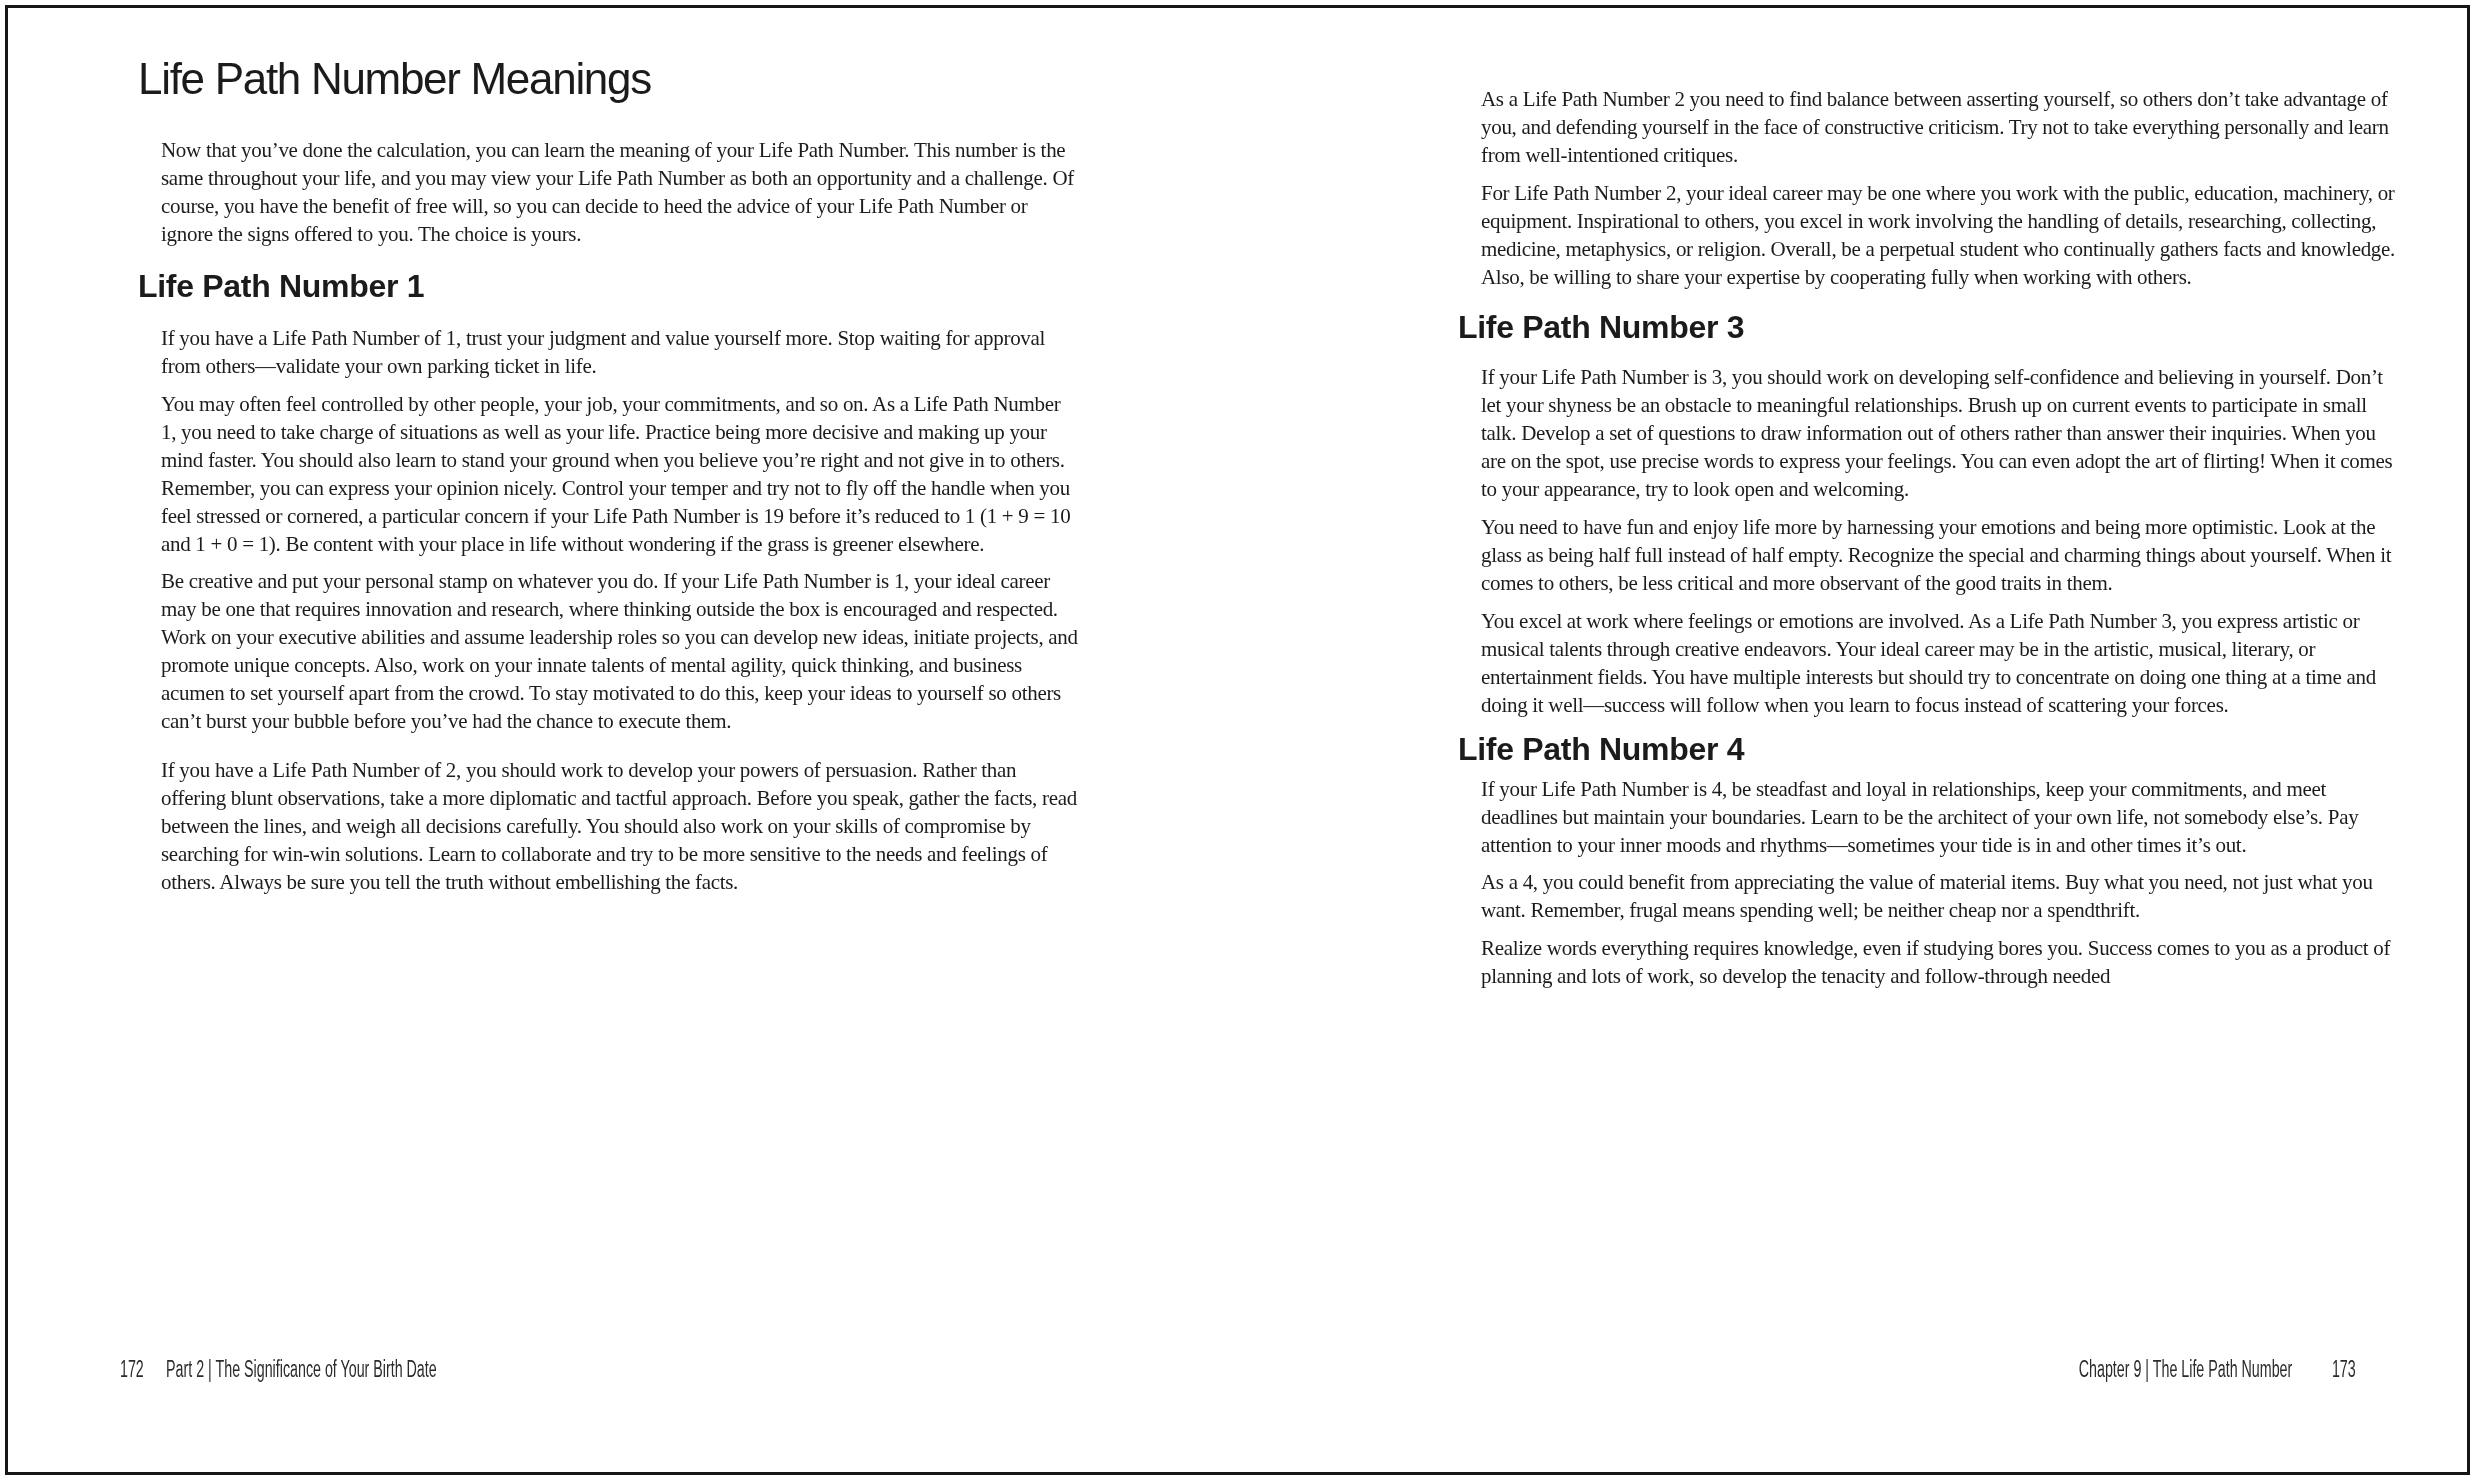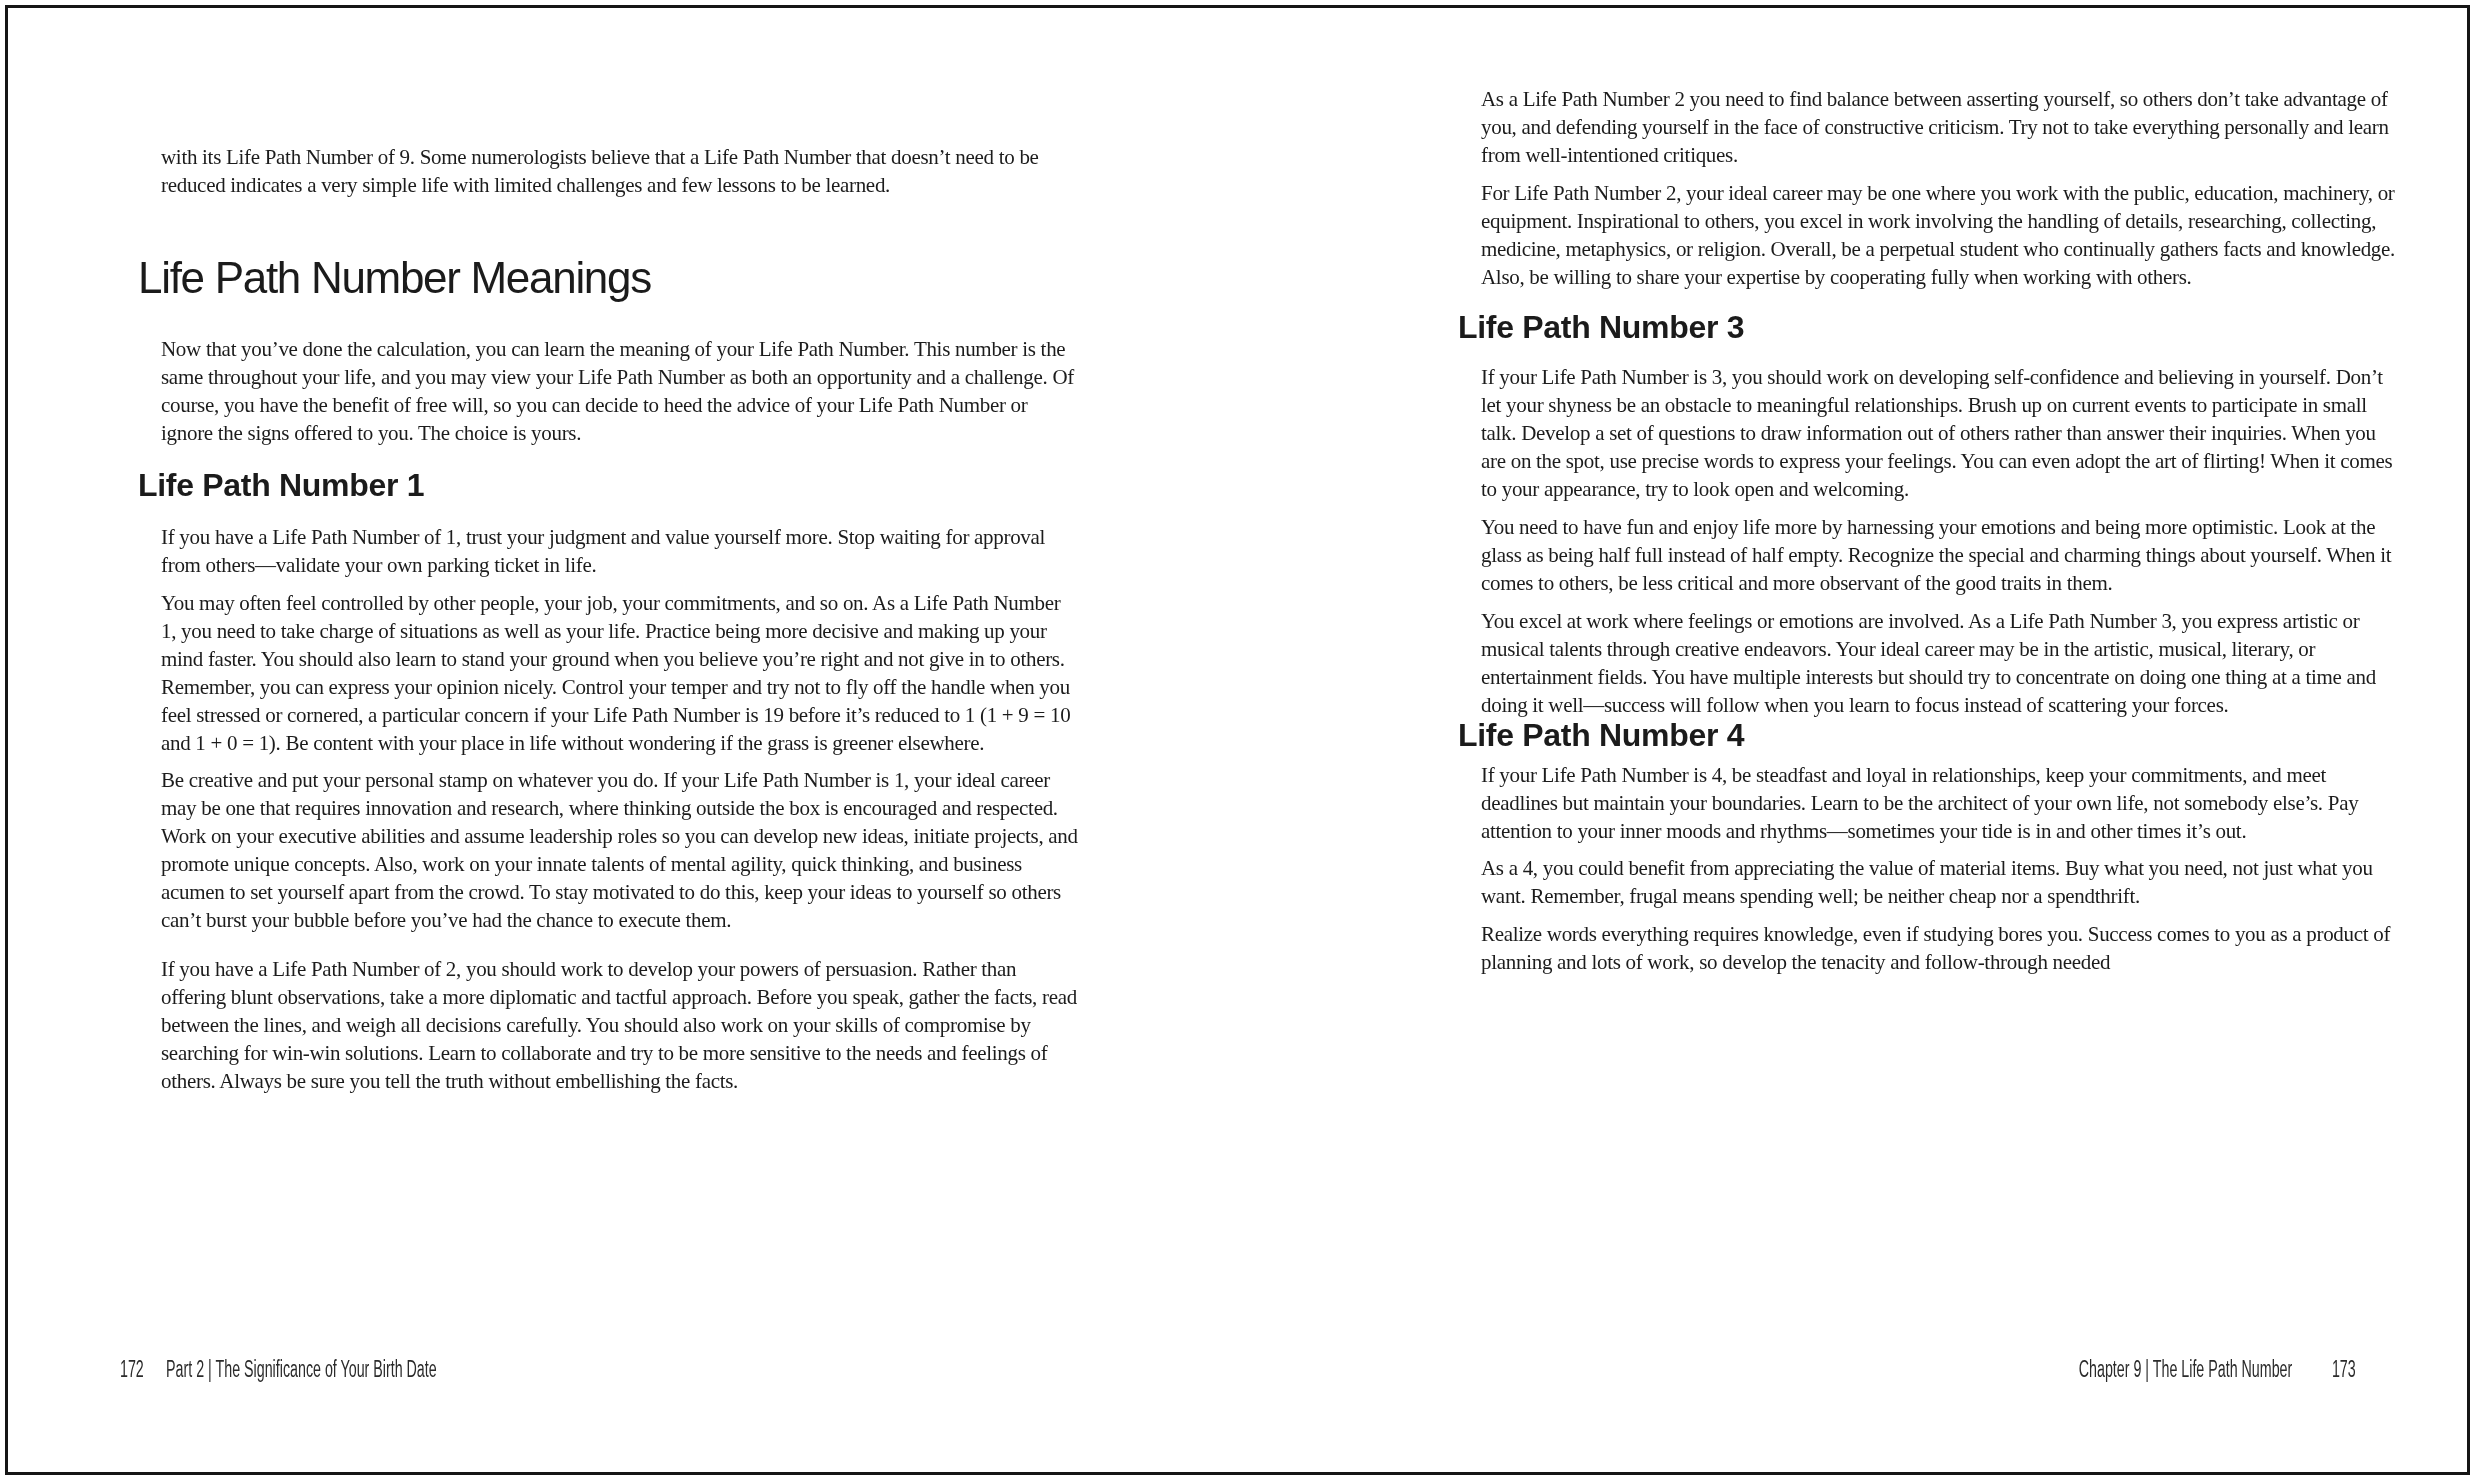--- a/index.html
+++ b/index.html
@@ -77,21 +77,20 @@
     gap: 64px;
   }
 </style>
 </head>
 <body>
 
 <div class="canvas">
   <div class="frame"></div>
 
   <div class="page page-left">
-    <p class="body-p" style="margin-top:143px">with its Life Path Number of 9. Some numerologists believe that a Life Path Number that doesn’t need to be reduced indicates a very simple life with limited challenges and few lessons to be learned.</p>
 
     <h1 class="chapter-title" style="margin-top:57px">Life Path Number Meanings</h1>
 
     <p class="body-p" style="margin-top:35px">Now that you’ve done the calculation, you can learn the meaning of your Life Path Number. This number is the same throughout your life, and you may view your Life Path Number as both an opportunity and a challenge. Of course, you have the benefit of free will, so you can decide to heed the advice of your Life Path Number or ignore the signs offered to you. The choice is yours.</p>
 
     <h2 class="section-heading" style="margin-top:22px">Life Path Number 1</h2>
 
     <p class="body-p" style="margin-top:22px">If you have a Life Path Number of 1, trust your judgment and value yourself more. Stop waiting for approval from others—validate your own parking ticket in life.</p>
     <p class="body-p">You may often feel controlled by other people, your job, your commitments, and so on. As a Life Path Number 1, you need to take charge of situations as well as your life. Practice being more decisive and making up your mind faster. You should also learn to stand your ground when you believe you’re right and not give in to others. Remember, you can express your opinion nicely. Control your temper and try not to fly off the handle when you feel stressed or cornered, a particular concern if your Life Path Number is 19 before it’s reduced to 1 (1 + 9 = 10 and 1 + 0 = 1). Be content with your place in life without wondering if the grass is greener elsewhere.</p>
     <p class="body-p">Be creative and put your personal stamp on whatever you do. If your Life Path Number is 1, your ideal career may be one that requires innovation and research, where thinking outside the box is encouraged and respected. Work on your executive abilities and assume leadership roles so you can develop new ideas, initiate projects, and promote unique concepts. Also, work on your innate talents of mental agility, quick thinking, and business acumen to set yourself apart from the crowd. To stay motivated to do this, keep your ideas to yourself so others can’t burst your bubble before you’ve had the chance to execute them.</p>
@@ -103,21 +102,21 @@
   <div class="page page-right">
     <p class="body-p" style="margin-top:85px">As a Life Path Number 2 you need to find balance between asserting yourself, so others don’t take advantage of you, and defending yourself in the face of constructive criticism. Try not to take everything personally and learn from well-intentioned critiques.</p>
     <p class="body-p">For Life Path Number 2, your ideal career may be one where you work with the public, education, machinery, or equipment. Inspirational to others, you excel in work involving the handling of details, researching, collecting, medicine, metaphysics, or religion. Overall, be a perpetual student who continually gathers facts and knowledge. Also, be willing to share your expertise by cooperating fully when working with others.</p>
 
     <h2 class="section-heading" style="margin-top:20px">Life Path Number 3</h2>
 
     <p class="body-p" style="margin-top:20.6px">If your Life Path Number is 3, you should work on developing self-confidence and believing in yourself. Don’t let your shyness be an obstacle to meaningful relationships. Brush up on current events to participate in small talk. Develop a set of questions to draw information out of others rather than answer their inquiries. When you are on the spot, use precise words to express your feelings. You can even adopt the art of flirting! When it comes to your appearance, try to look open and welcoming.</p>
     <p class="body-p">You need to have fun and enjoy life more by harnessing your emotions and being more optimistic. Look at the glass as being half full instead of half empty. Recognize the special and charming things about yourself. When it comes to others, be less critical and more observant of the good traits in them.</p>
     <p class="body-p">You excel at work where feelings or emotions are involved. As a Life Path Number 3, you express artistic or musical talents through creative endeavors. Your ideal career may be in the artistic, musical, literary, or entertainment fields. You have multiple interests but should try to concentrate on doing one thing at a time and doing it well—success will follow when you learn to focus instead of scattering your forces.</p>
 
-    <h2 class="section-heading" style="">Life Path Number 4</h2>
+    <h2 class="section-heading" style="margin-top:14px">Life Path Number 4</h2>
 
     <p class="body-p" style="margin-top:10px">If your Life Path Number is 4, be steadfast and loyal in relationships, keep your commitments, and meet deadlines but maintain your boundaries. Learn to be the architect of your own life, not somebody else’s. Pay attention to your inner moods and rhythms—sometimes your tide is in and other times it’s out.</p>
     <p class="body-p">As a 4, you could benefit from appreciating the value of material items. Buy what you need, not just what you want. Remember, frugal means spending well; be neither cheap nor a spendthrift.</p>
     <p class="body-p">Realize words everything requires knowledge, even if studying bores you. Success comes to you as a product of planning and lots of work, so develop the tenacity and follow-through needed</p>
   </div>
 
   <div class="footer footer-left">
     <span>172</span>
     <span>Part 2 | The Significance of Your Birth Date</span>
   </div>

